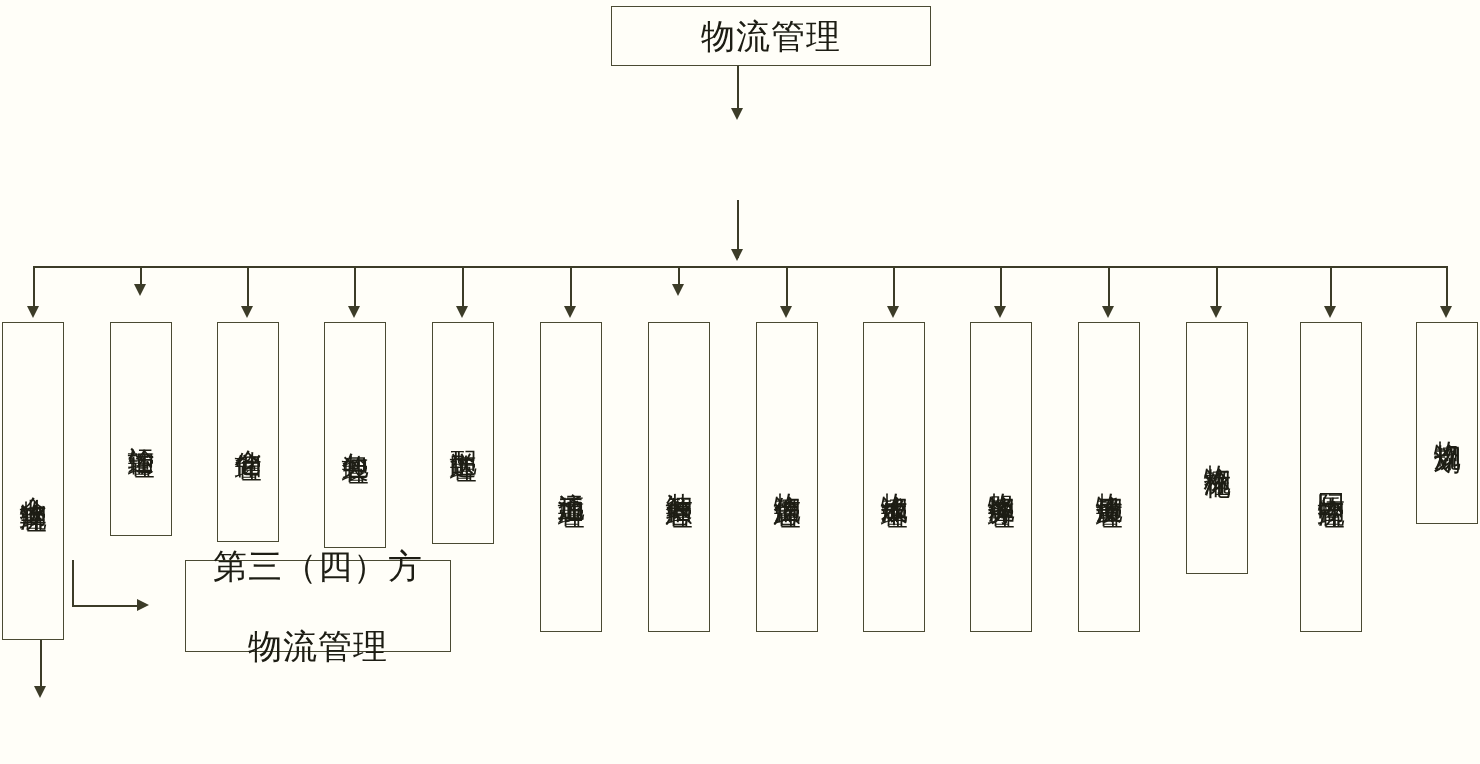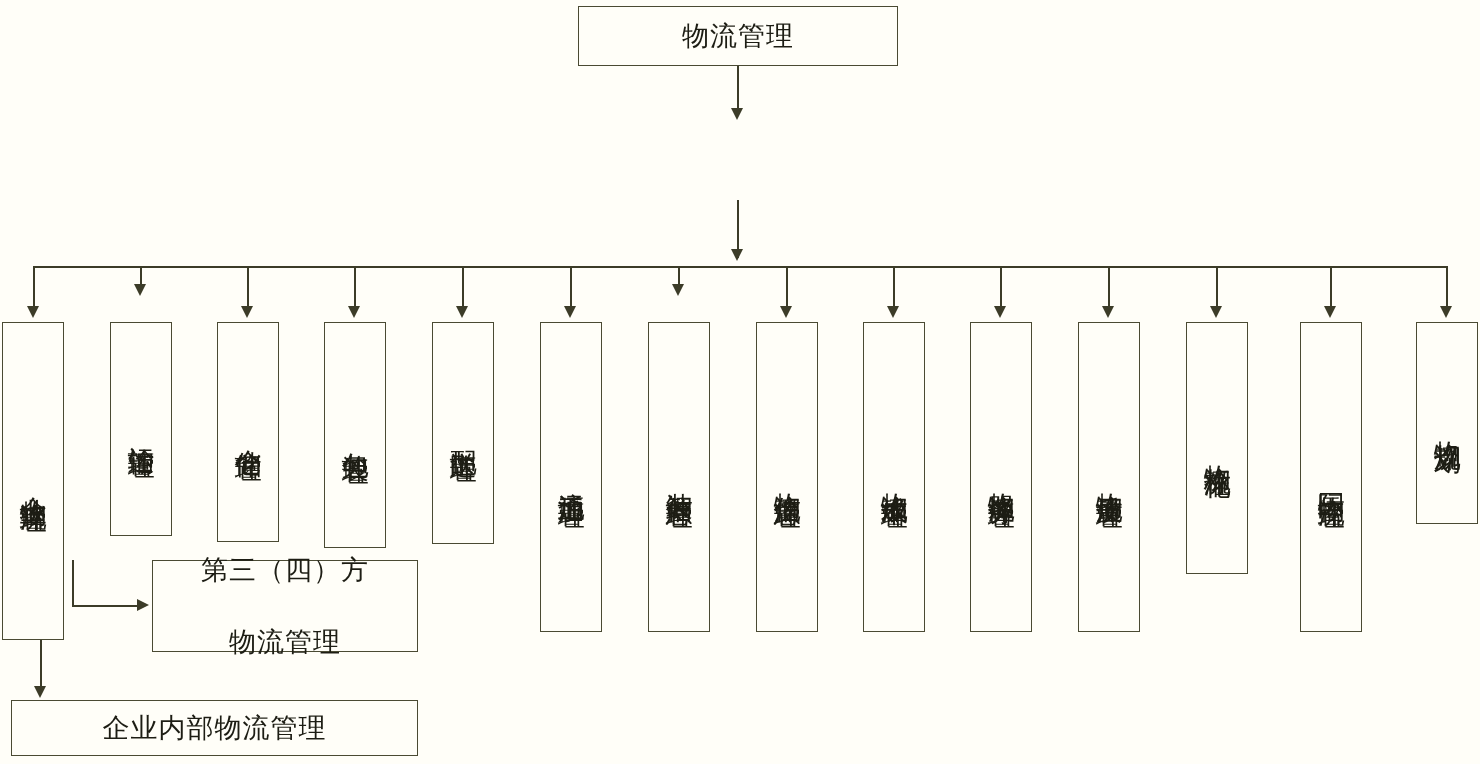--- a/index.html
+++ b/index.html
@@ -21,22 +21,23 @@
     box-sizing: border-box;
     border: 1.5px solid #4a4a33;
     background: #fffef8;
     display: flex;
     align-items: center;
     justify-content: center;
     text-align: center;
     line-height: 1.12;
   }
   .horiz {
-    font-size: 27px;
+    font-size: 34px;
     letter-spacing: 1px;
+    margin-left: 33px;
   }
   .vert {
     writing-mode: vertical-rl;
     text-orientation: upright;
     font-size: 27px;
     letter-spacing: 2px;
     padding: 4px 0;
   }
   .line {
     position: absolute;
@@ -185,17 +186,14 @@
   <div class="arrow-right" style="left:137px; top:599px;"></div>
 
   <div class="node horiz" style="left:152px; top:560px; width:266px; height:92px; flex-direction:column;gap:41px;">
     <span class="two-line">第三（四）方</span>
     <span class="two-line">物流管理</span>
   </div>
 
   <div class="line vline" style="left:40px; top:640px; height:48px;"></div>
   <div class="arrow-down" style="left:34px; top:686px;"></div>
 
-  <div class="node horiz" style="left:11px; top:700px; width:407px; height:56px;">
-    <span>企业内部物流管理</span>
-  </div>
 
 </div>
 
 </body></html>

